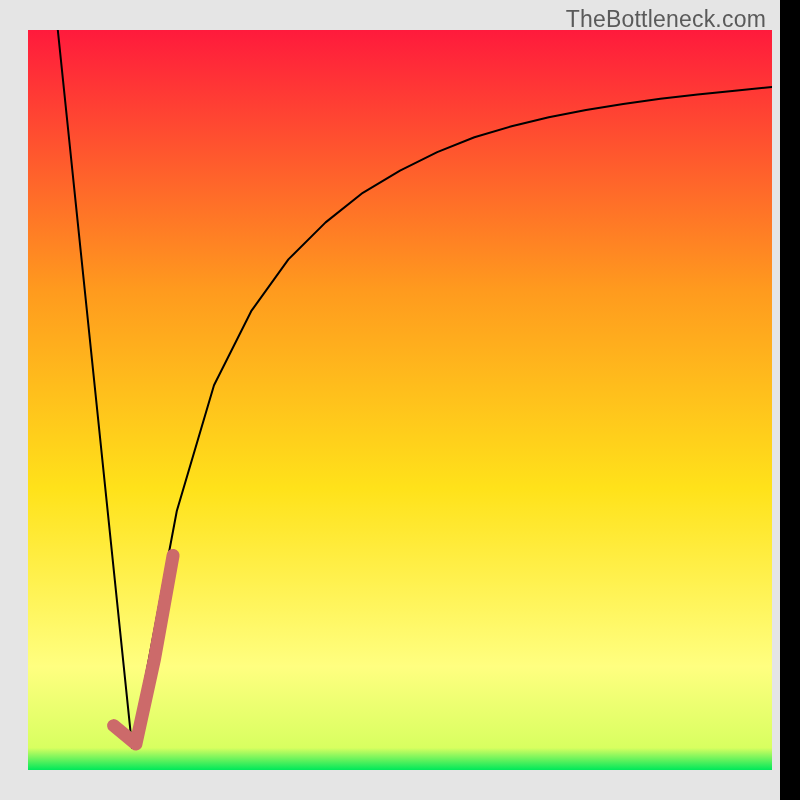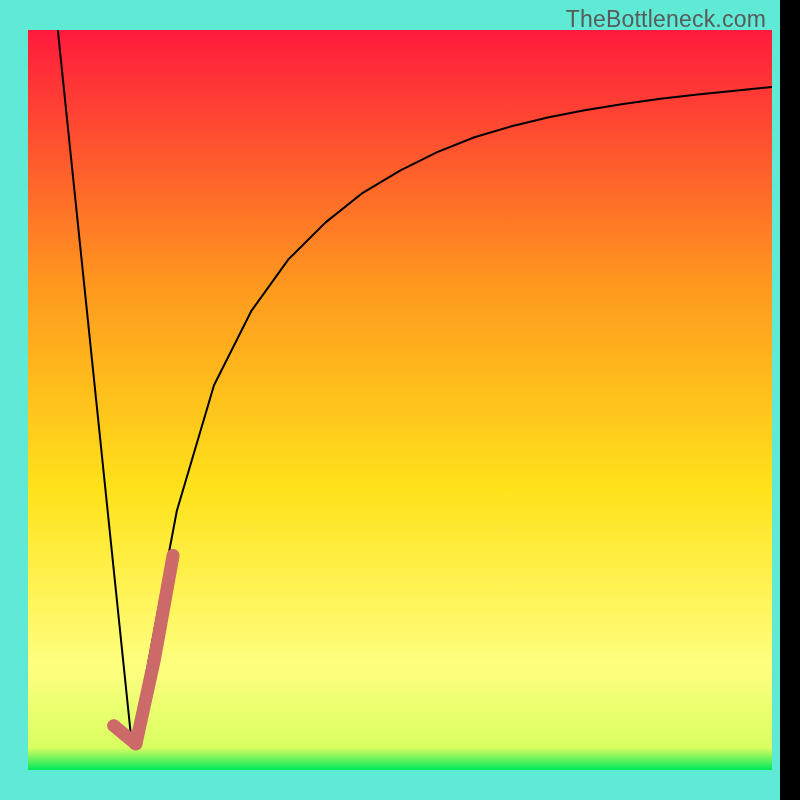--- a/index.html
+++ b/index.html
@@ -9,21 +9,21 @@
     height: 800px;
     background: #000;
     overflow: hidden;
   }
   .frame {
     position: absolute;
     left: 0;
     top: 0;
     width: 780px;
     height: 800px;
-    background: #5eead4;
+    background: #e5e5e5;
   }
   .plot {
     position: absolute;
     left: 28px;
     top: 30px;
     width: 744px;
     height: 740px;
   }
   .watermark {
     position: absolute;

